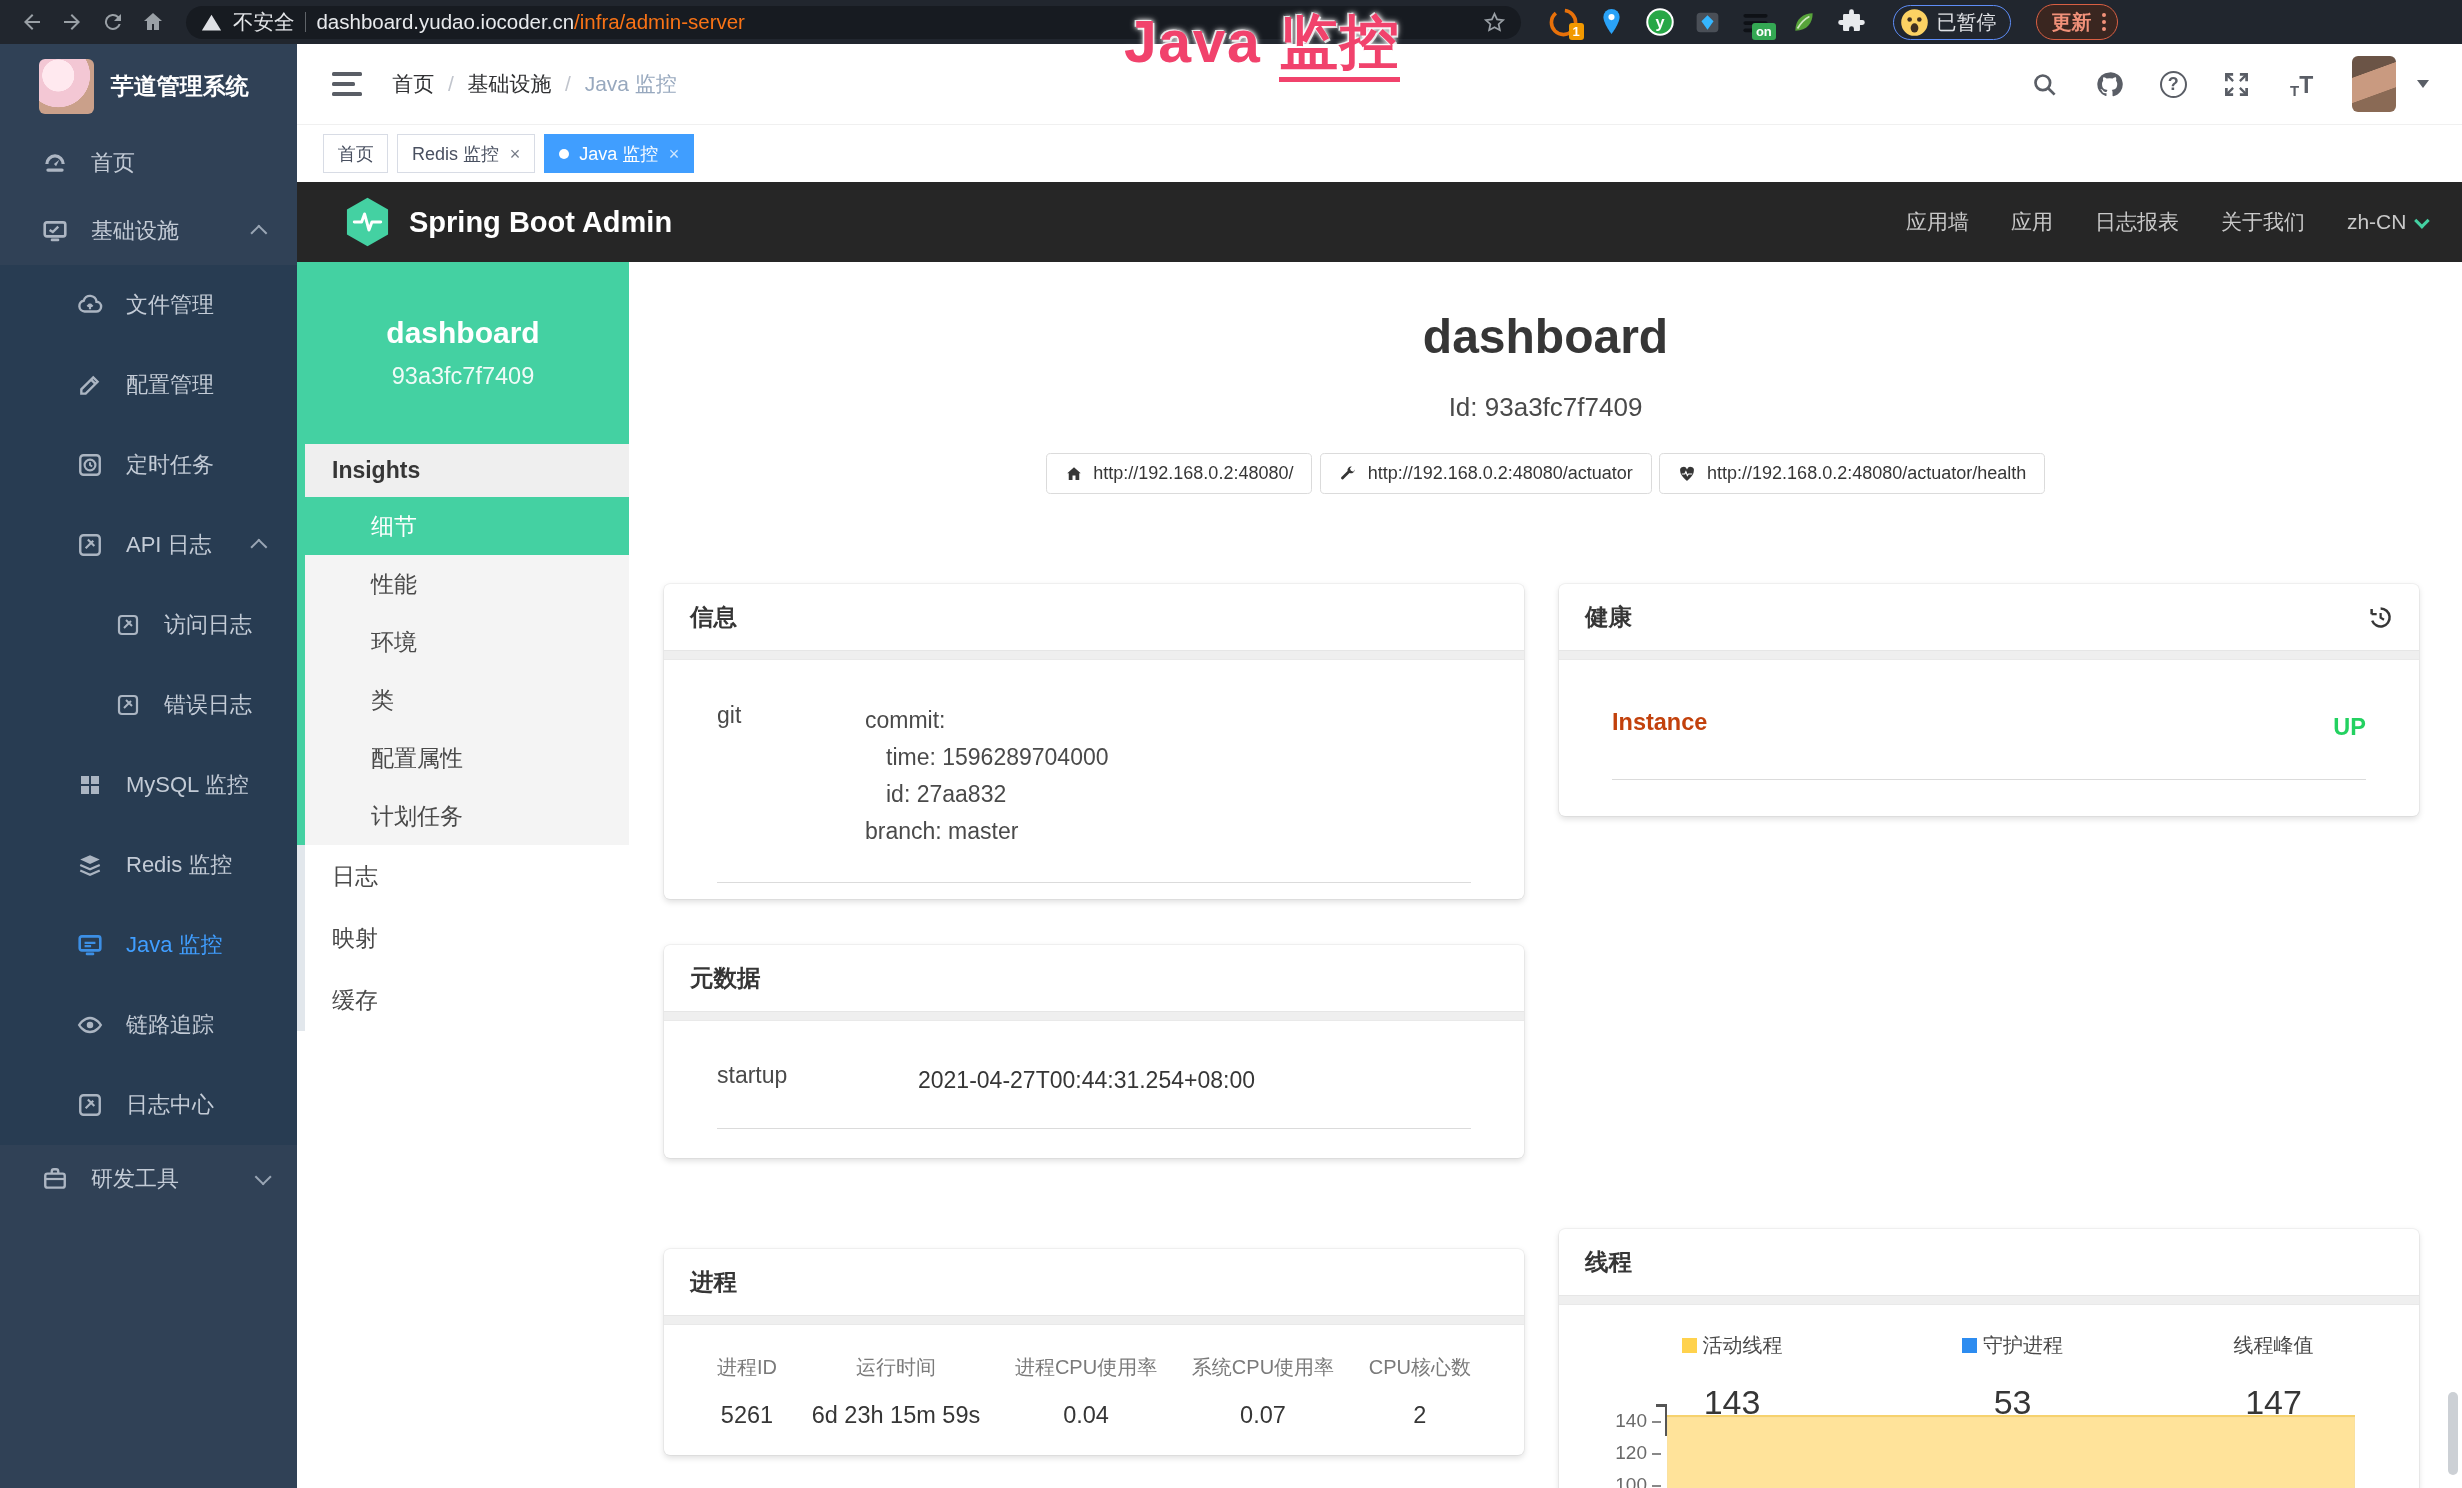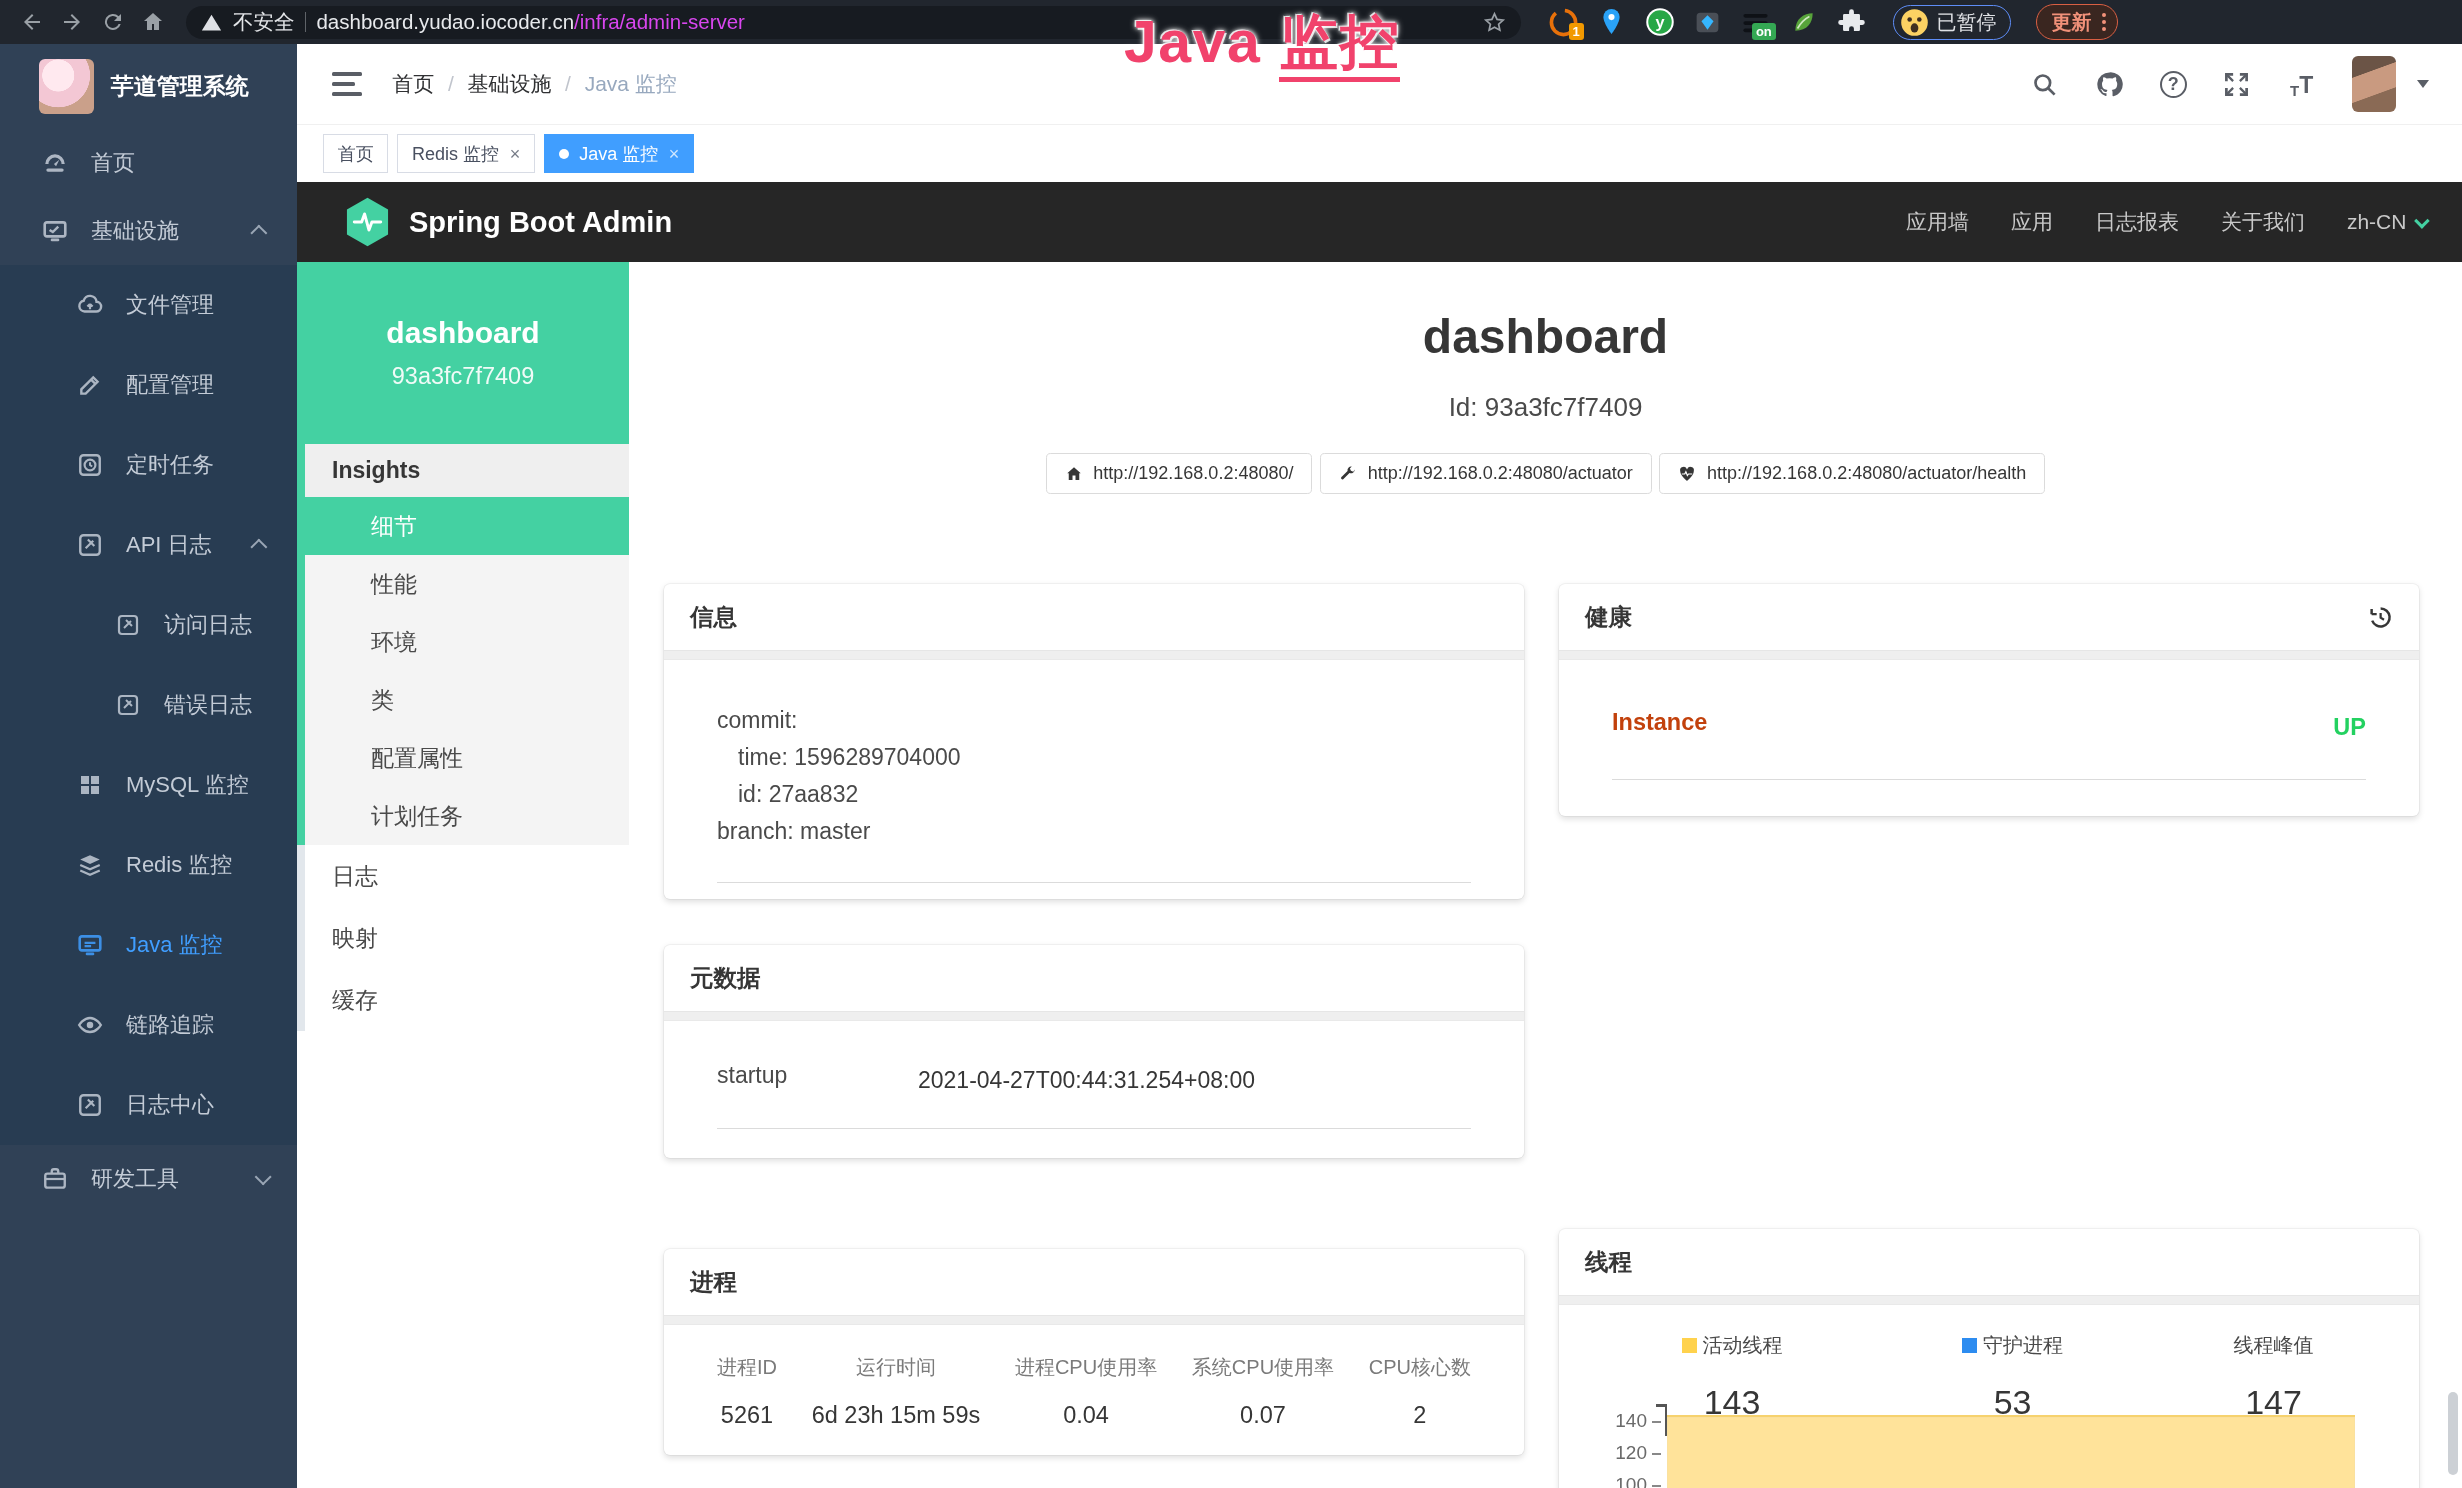--- a/index.html
+++ b/index.html
@@ -8,21 +8,21 @@
   svg{display:block}
   
   .chrome{position:absolute;left:0;top:0;width:2462px;height:44px;background:#21262e;
     display:flex;align-items:center;padding:0 15px;gap:7.6px;z-index:5}
   .navic{width:33px;height:33px;display:flex;align-items:center;justify-content:center;border-radius:50%}
   .urlbox{height:33px;flex:0 0 1335px;margin-left:9px;background:#171b21;border-radius:16.7px;
     display:flex;align-items:center;padding:0 15px;gap:10.6px;color:#dfe1e5;font-size:20.5px}
   .urlbox .sec{color:#e3e5e8}
   .vsep{width:0.8px;height:20px;background:#5f6368}
   .host{color:#e8eaed}
-  .path{color:#d946ef}
+  .path{color:#f97316}
   .star{margin-left:auto}
   .exts{display:flex;align-items:center;gap:18px;margin-left:20px}
   .ext{width:30px;height:30px;position:relative;display:flex;align-items:center;justify-content:center}
   .badge{position:absolute;right:-4.6px;bottom:-3px;background:#f29900;color:#fff;font-size:13px;
     padding:0.8px 3.8px;border-radius:3px;font-weight:bold}
   .badge.green{background:#34a853}
   .chip{height:35px;margin-left:18px;border:1.5px solid #5e8df7;border-radius:18px;display:flex;
     align-items:center;gap:8px;padding:0 13.7px 0 6px;color:#dfe1e5;font-size:20px}
   .updatebtn{height:36px;margin-left:16.7px;border:1.5px solid #d95f43;border-radius:18px;background:#3a2620;
     display:flex;align-items:center;gap:10.6px;padding:0 10.6px 0 15px;color:#f19179;font-size:20px;font-weight:bold}
@@ -566,20 +566,21 @@
         </span>
         <span>http://192.168.0.2:48080/actuator/health</span>
       </div>
     </div>
 
     <section class="card" id="card-info">
       <div class="chead">信息</div>
       <div class="cgap"></div>
       <div class="cbody">
         <div class="kv">
+          <div class="k">git</div>
           <div class="v">
             <div>commit:</div>
             <div class="ind">time: 1596289704000</div>
             <div class="ind">id: 27aa832</div>
             <div>branch: master</div>
           </div>
         </div>
       </div>
     </section>
 

